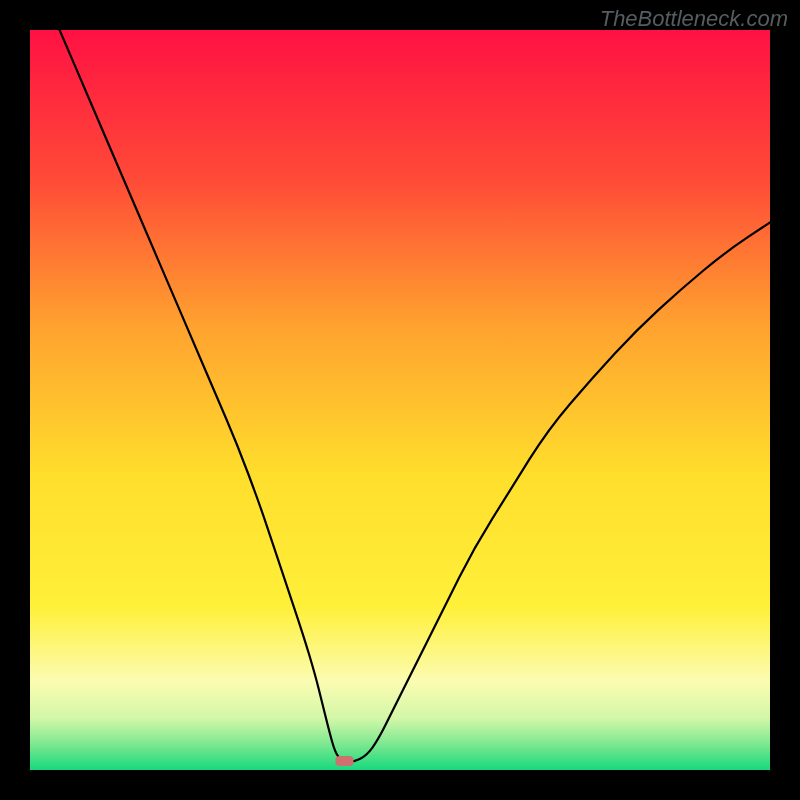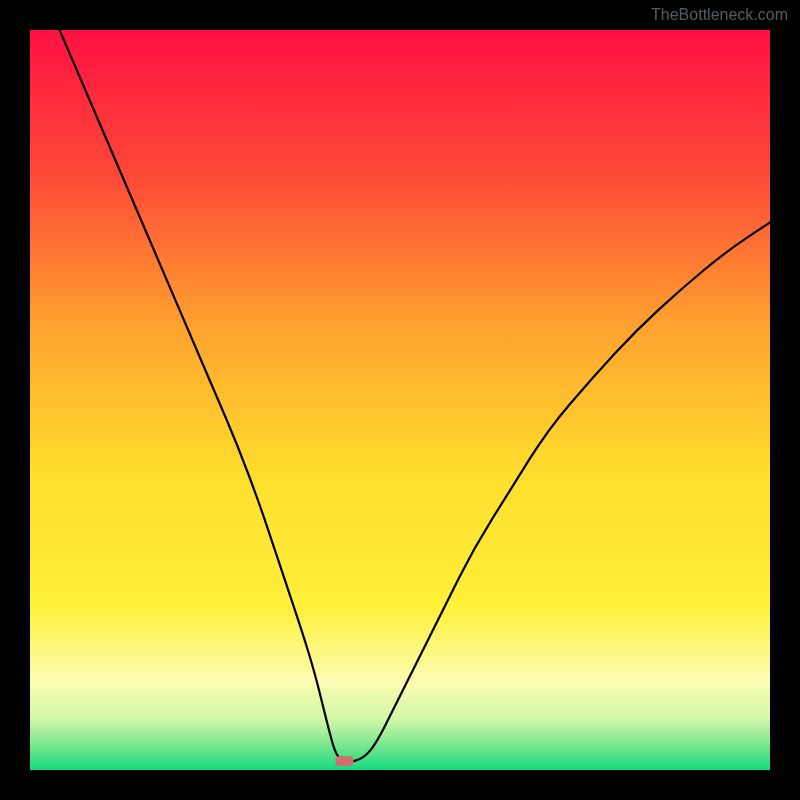--- a/index.html
+++ b/index.html
@@ -23,21 +23,22 @@
     top: 30px;
     left: 30px;
     width: 740px;
     height: 740px;
   }
   .watermark {
     position: absolute;
     top: 6px;
     right: 12px;
     color: #555d60;
-    font-size: 16px;
+    font-size: 22px;
+    font-style: italic;
   }
   .curve-line {
     fill: none;
     stroke: #000;
     stroke-width: 2.2;
     stroke-linejoin: round;
     stroke-linecap: round;
   }
   .marker {
     fill: #cf7070;

